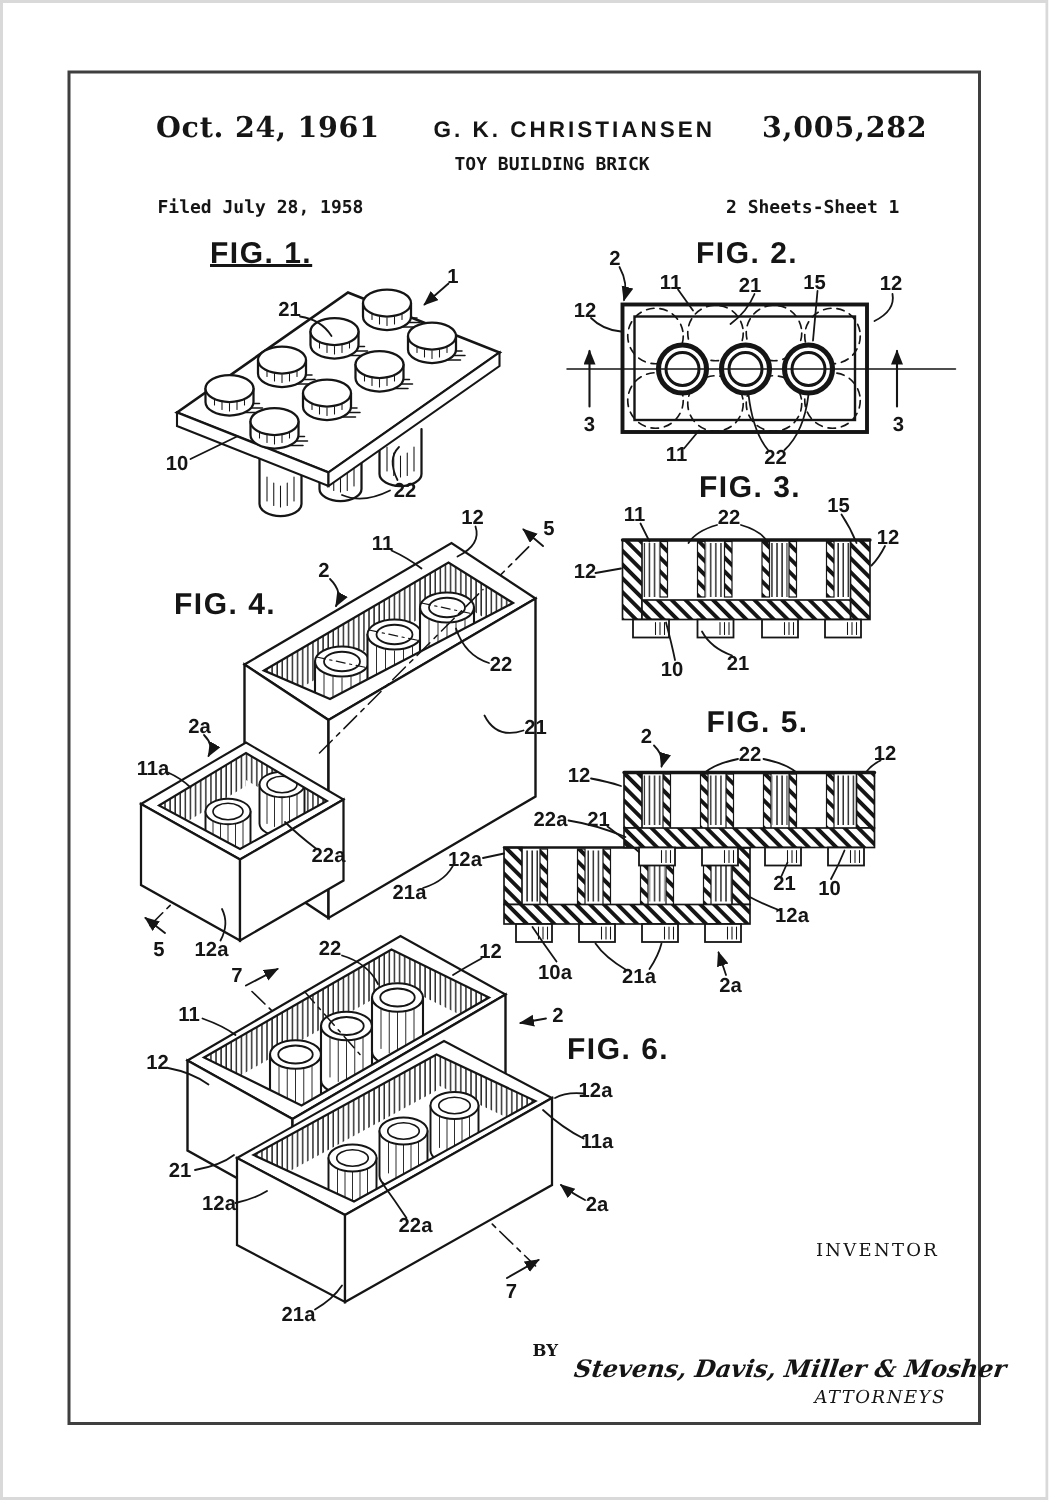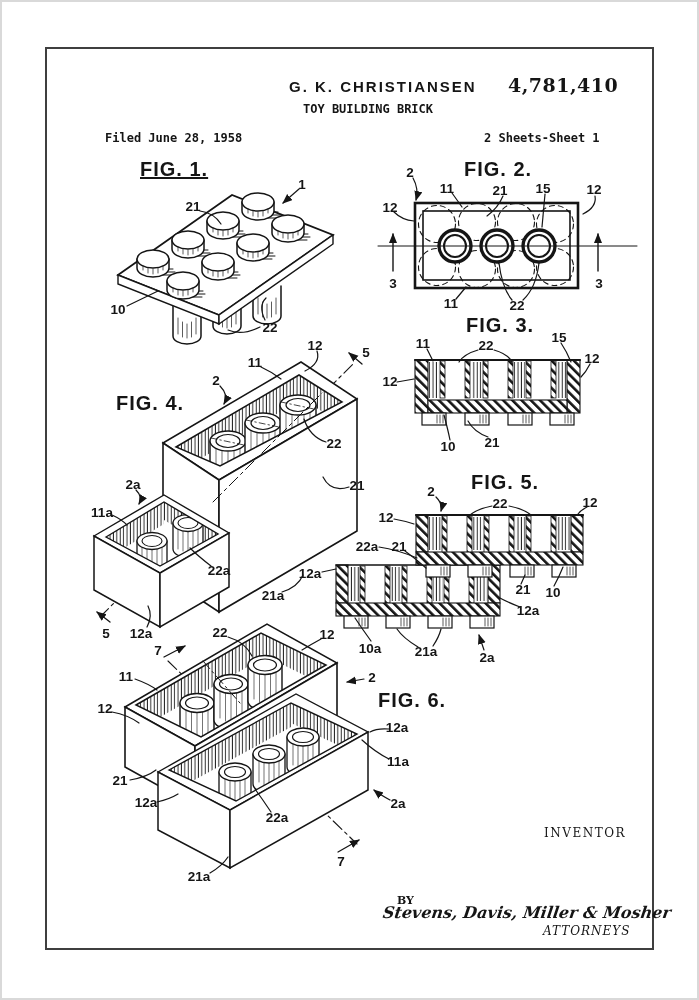--- a/index.html
+++ b/index.html
@@ -18,24 +18,25 @@
   .atty{font:italic 400 12px "DejaVu Serif",serif;letter-spacing:1px;}
   svg{position:absolute;left:0;top:0;}
   #labels-layer{position:absolute;left:0;top:0;width:699px;height:1000px;pointer-events:none;}
 </style>
 </head>
 <body>
 
 <div class="poster">
   <div class="sheet"></div>
 
+  <span class="abs h-serif" style="left:104px;top:74px;">Oct. 24, 1961</span>
   <span class="abs h-name" style="left:289px;top:78px;">G. K. CHRISTIANSEN</span>
-  <span class="abs h-serif" style="left:508px;top:74px;">4,781,410</span>
+  <span class="abs h-serif" style="left:508px;top:74px;">3,005,282</span>
   <span class="abs h-mono" style="left:303px;top:102px;">TOY BUILDING BRICK</span>
-  <span class="abs h-mono" style="left:105px;top:131px;">Filed June 28, 1958</span>
+  <span class="abs h-mono" style="left:105px;top:131px;">Filed July 28, 1958</span>
   <span class="abs h-mono" style="left:484px;top:131px;text-align:right;">2 Sheets-Sheet 1</span>
 
   <svg id="drawing" width="699" height="1000" viewBox="0 0 699 1000">
     <defs>
       <marker id="ah" markerWidth="12" markerHeight="10" refX="9" refY="4" orient="auto" markerUnits="userSpaceOnUse">
         <path d="M0,0 L10,4 L0,8 Z" fill="#151515"></path>
       </marker>
       <pattern id="dh" width="6.5" height="6.5" patternUnits="userSpaceOnUse" patternTransform="rotate(-45)">
         <rect width="6.5" height="6.5" fill="#fff"></rect>
           <rect width="2.6" height="6.5" fill="#151515"></rect>
@@ -391,16 +392,16 @@
       <span class="ref" style="left: 146px; top: 802px;">12a</span>
       <span class="ref" style="left: 277px; top: 817px;">22a</span>
       <span class="ref" style="left: 199px; top: 876px;">21a</span>
       <span class="ref" style="left: 341px; top: 861px;">7</span>
       <span class="ref" style="left: 397px; top: 727px;">12a</span>
       <span class="ref" style="left: 398px; top: 761px;">11a</span>
       <span class="ref" style="left: 398px; top: 803px;">2a</span>
     </div>
 
   <span class="abs inv-head" style="left:544px;top:826px;">INVENTOR</span>
-  <span class="abs by" style="left:397px;top:894px;">BY</span>
+  <span class="abs by" style="left:355px;top:894px;">BY</span>
   <span class="abs sig" style="left:383px;top:903px;">Stevens, Davis, Miller &amp; Mosher</span>
   <span class="abs atty" style="left:543px;top:924px;">ATTORNEYS</span>
 </div>
 
 </body></html>

